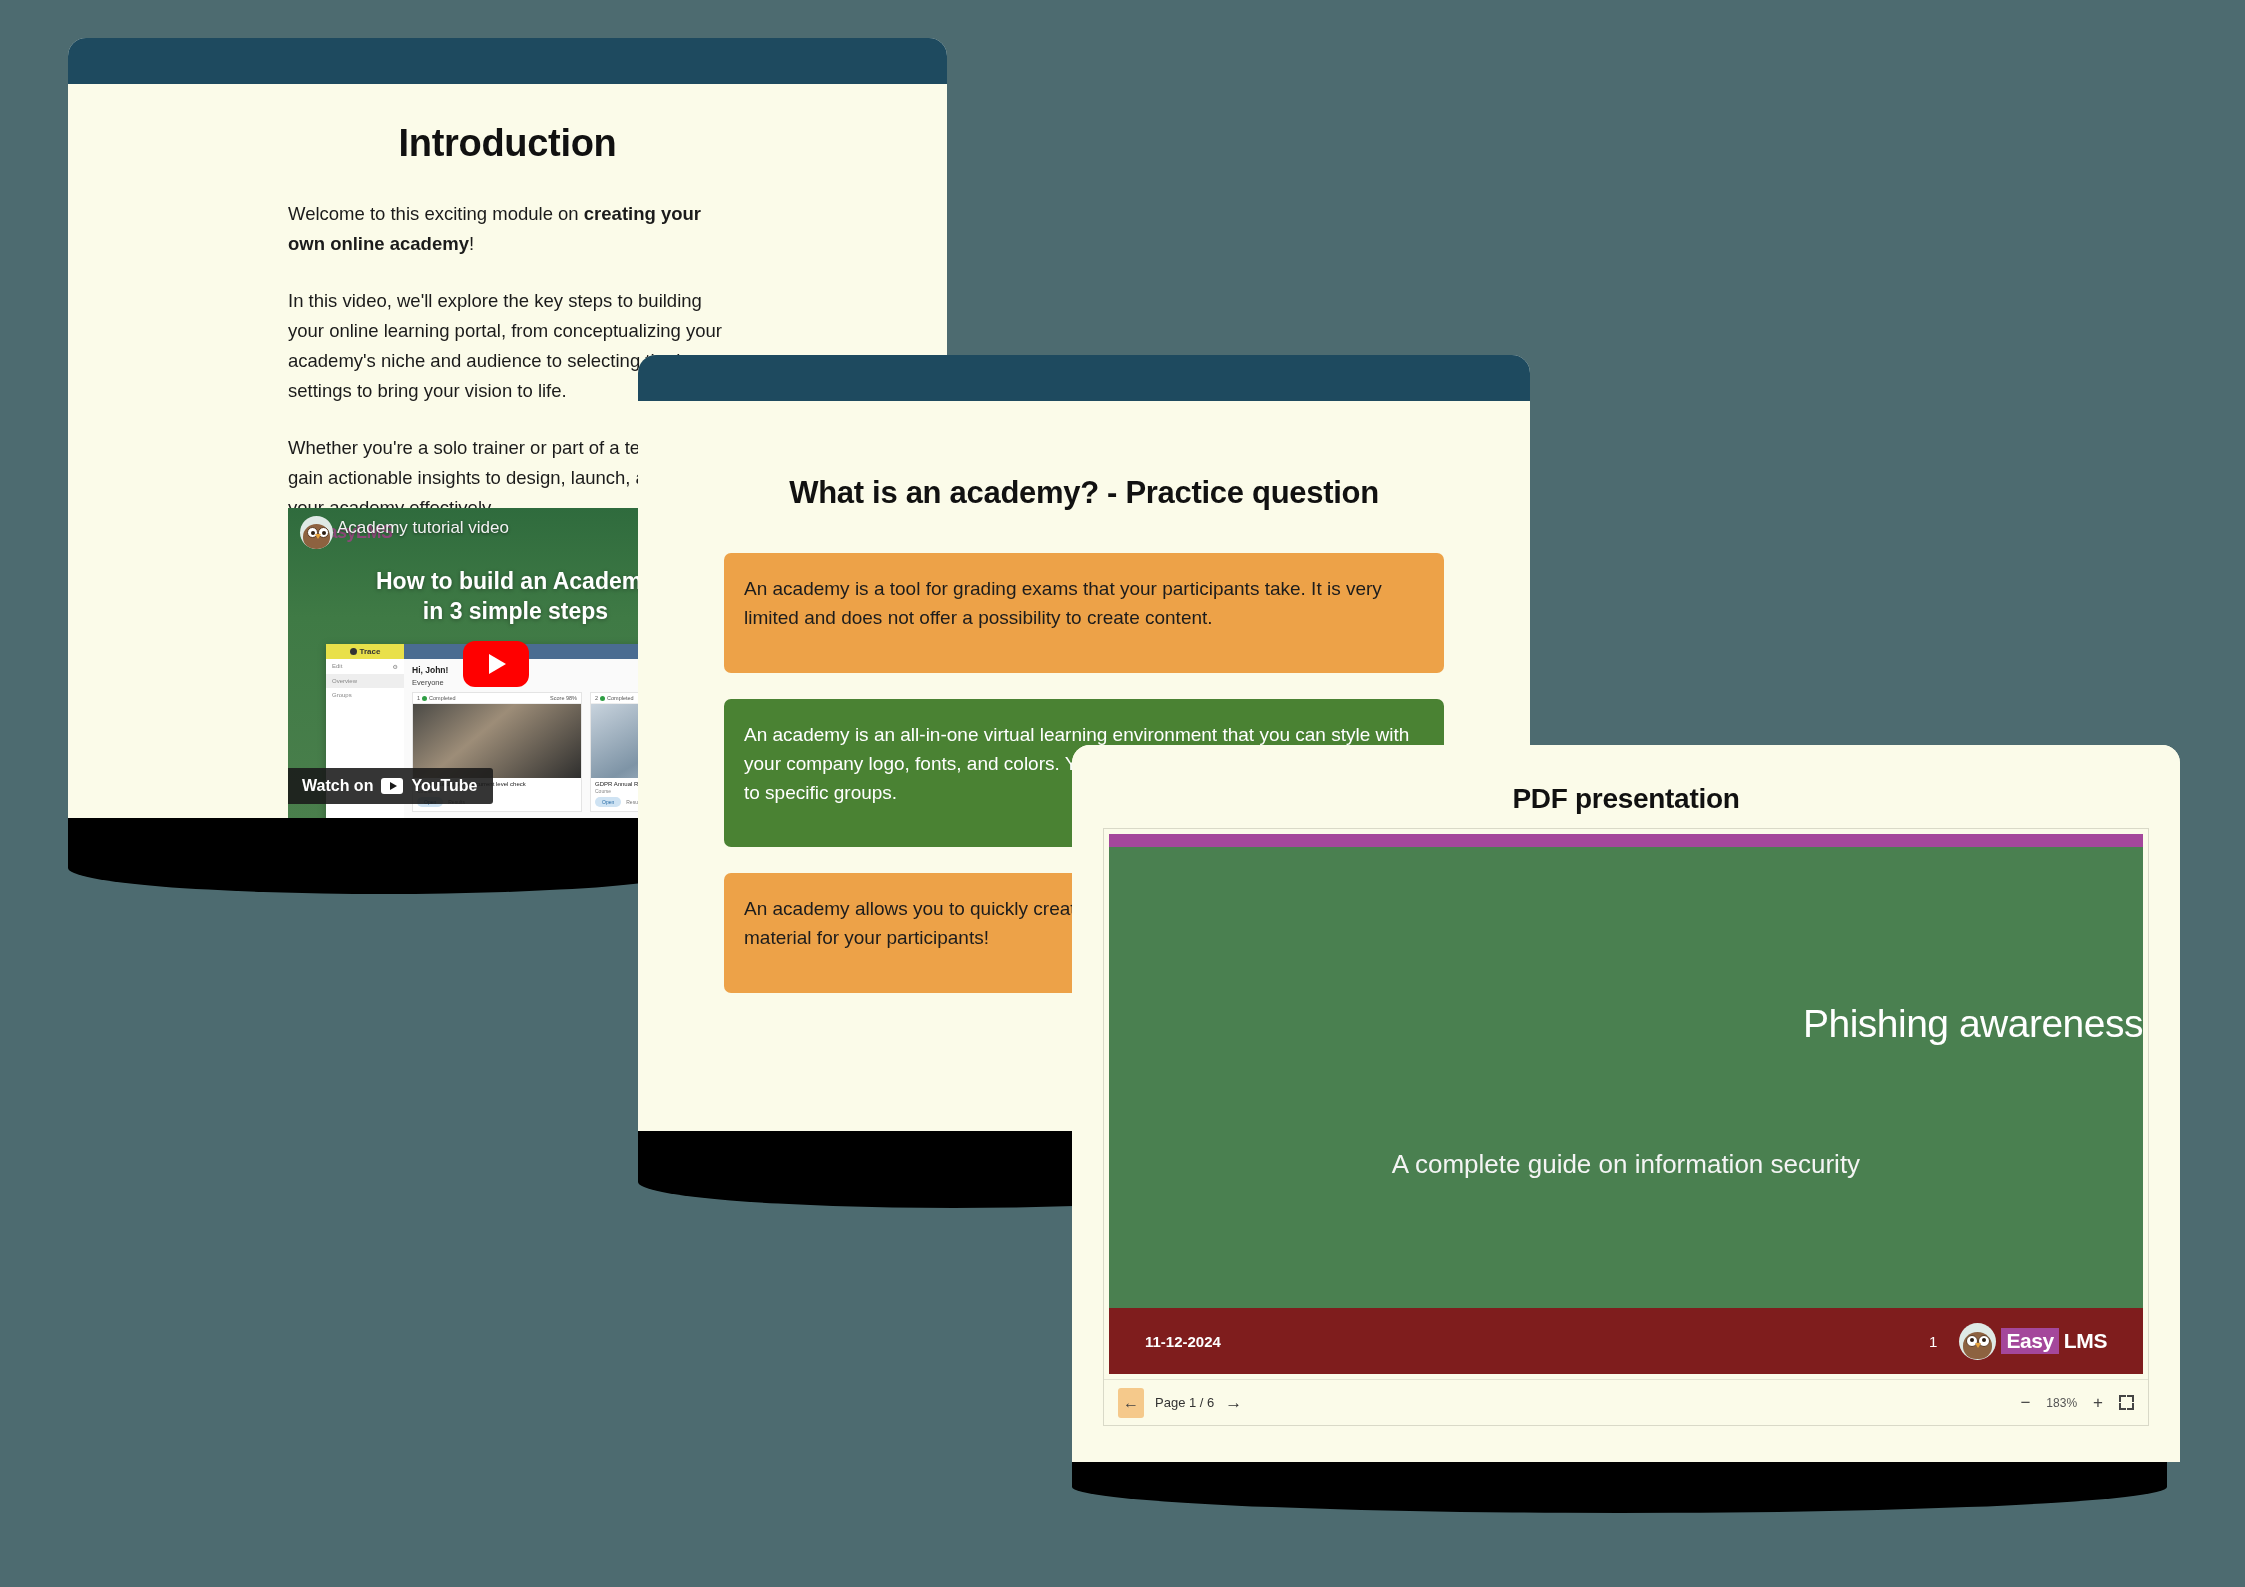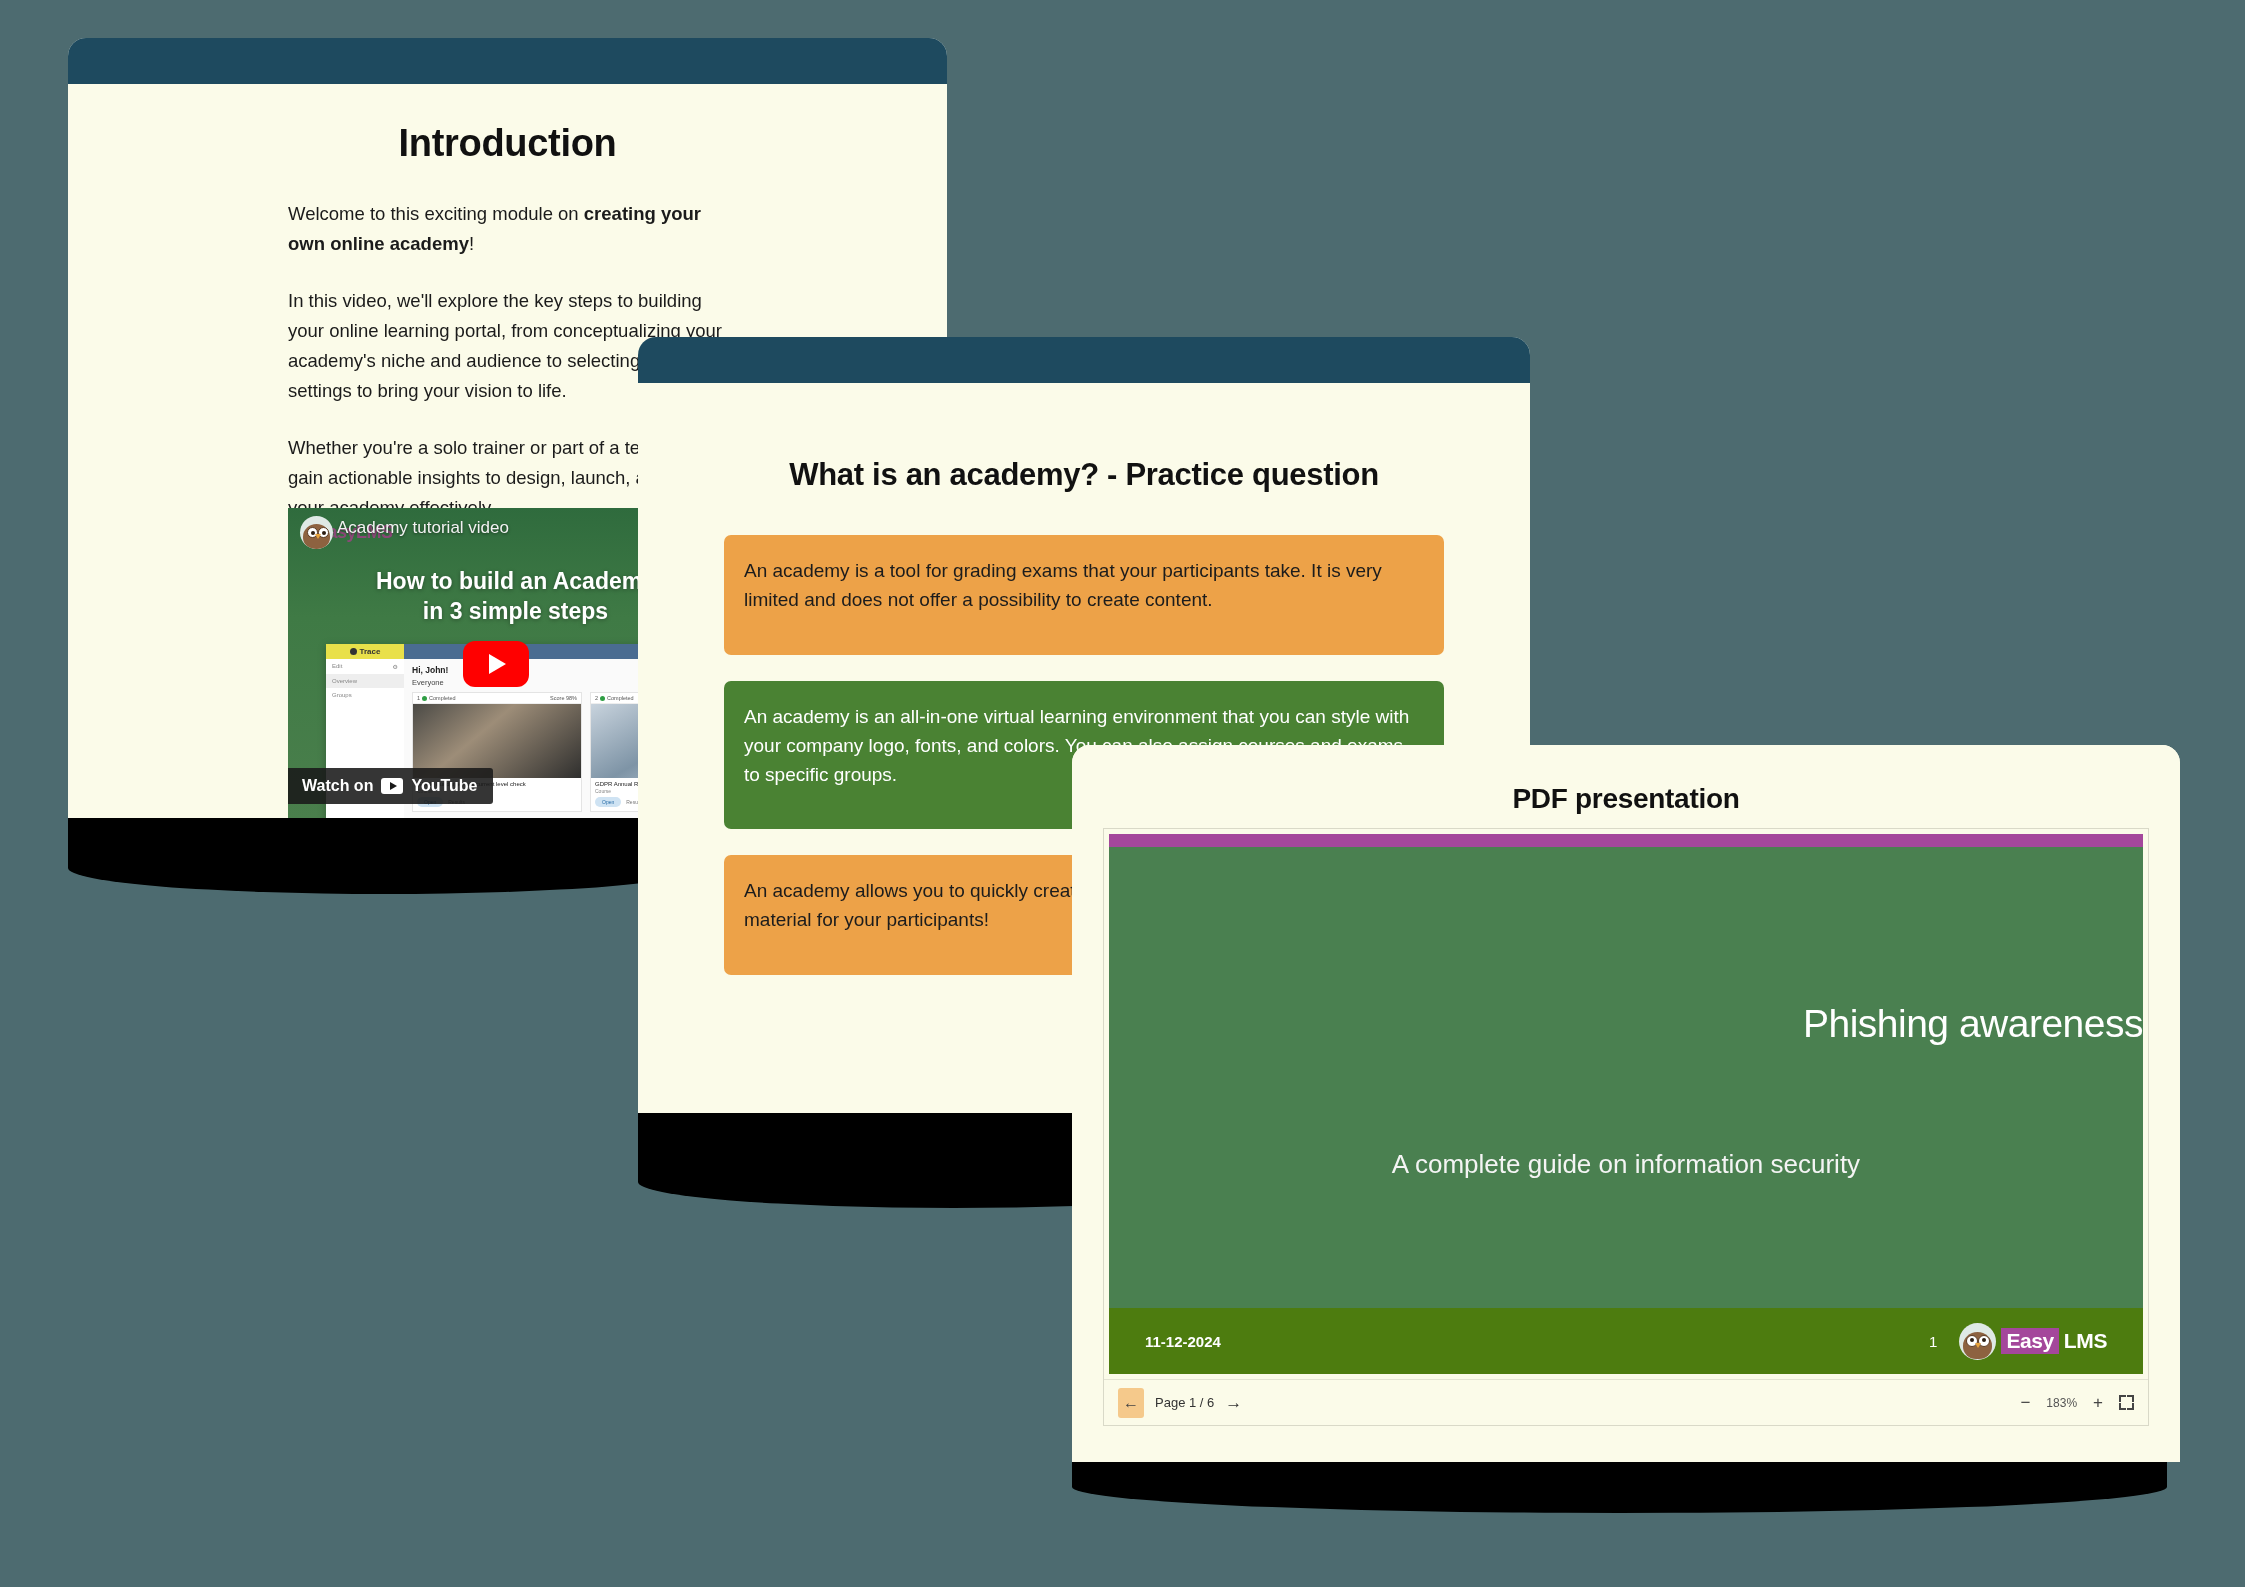--- a/index.html
+++ b/index.html
@@ -296,21 +296,21 @@
     width: 0; height: 0;
     border-left: 7px solid #191919;
     border-top: 4.5px solid transparent;
     border-bottom: 4.5px solid transparent;
     margin-left: 2px;
   }
 
   
   #card2 {
     left: 638px;
-    top: 337px;
+    top: 355px;
     width: 892px;
     height: 776px;
     z-index: 3;
   }
   #card2-shadow {
     left: 638px;
     top: 1107px;
     width: 631px;
     height: 101px;
     z-index: 2;
@@ -390,21 +390,21 @@
     top: 315px;
     text-align: center;
     color: #f4f4f4;
     font-size: 26px;
   }
   .pdf-page-footer {
     position: absolute;
     left: 0; right: 0;
     bottom: 0;
     height: 66px;
-    background: #4d7c0f;
+    background: #7f1d1d;
     display: flex;
     align-items: center;
     padding: 0 36px;
   }
   .pdf-date {
     font-size: 15px;
     font-weight: bold;
     color: #ffffff;
   }
   .pdf-foot-right {

